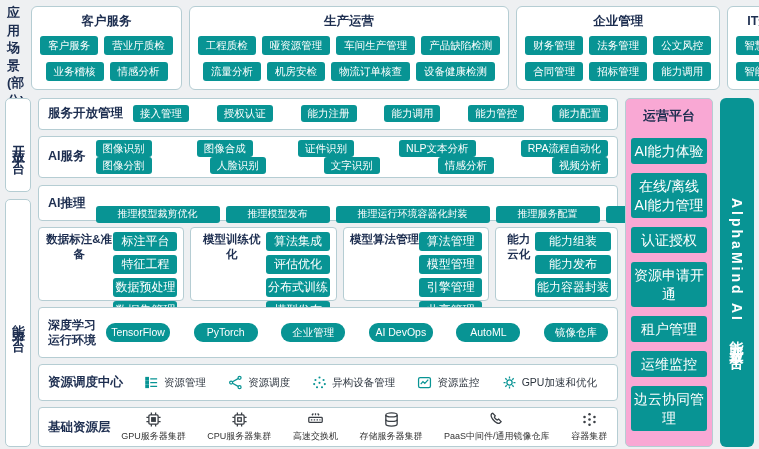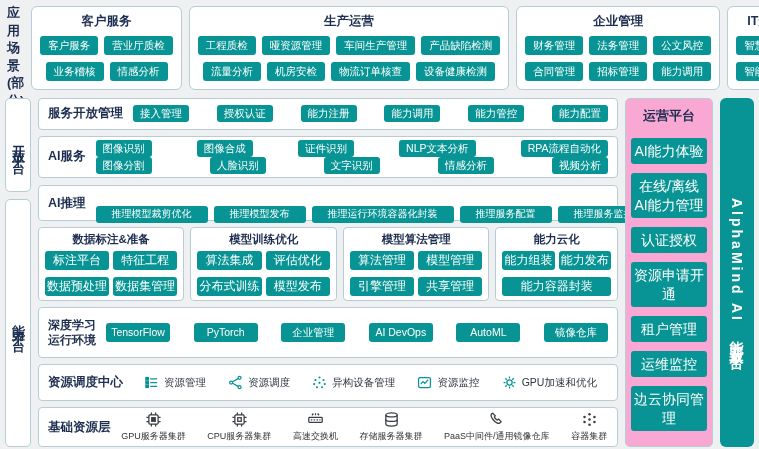--- a/index.html
+++ b/index.html
@@ -40,33 +40,33 @@
     display:flex;align-items:center;padding:3px 9px;gap:10px;}
   .row-label{font-weight:bold;font-size:12.5px;color:var(--dark-navy);white-space:nowrap;}
   .service-row{flex:1;}
   .ai-services-row{flex:1.45;}
   .spread{display:flex;flex:1;justify-content:space-between;align-items:center;gap:6px;min-width:0;}
   .spread .chip{padding:2px 7px;}
   .rows2{flex:1;display:flex;flex-direction:column;justify-content:center;}
 
   .cap-stack{flex:1;display:flex;flex-direction:column;gap:6px;}
   .inference-row{height:36px;}
-  .inference-row .chip{font-size:10px;padding:2px 16px;margin-top:23px;}
+  .inference-row .chip{font-size:10px;padding:2px 22px;margin-top:23px;}
 
   .subgrid{display:flex;gap:6px;height:74px;}
   .sub-box{background:#fff;border:1px solid var(--panel-border);border-radius:4px;
-    padding:4px 6px;display:flex;flex-direction:column;flex:1;min-width:0;}
+    padding:4px 6px;display:flex;flex-direction:row;flex:1;min-width:0;}
   .sub-box.narrow{flex:0.82;}
   .sub-title{font-weight:bold;font-size:11.5px;color:var(--dark-navy);text-align:center;margin-bottom:4px;}
   .sub-chips{display:flex;flex-wrap:wrap;gap:4px;flex:1;align-content:space-between;}
   .sub-chips .chip{flex:1 1 40%;font-size:12px;padding:2px 2px;}
 
   .dl-row{height:51px;}
   .dl-label{font-weight:bold;font-size:12px;color:var(--dark-navy);text-align:center;line-height:1.2;white-space:nowrap;}
-  .dl-row .chip{min-width:64px;padding:3px 4px;}
+  .dl-row .chip{min-width:64px;padding:3px 4px;border-radius:9px;}
 
   .res-row{height:37px;}
   .res-items{flex:1;display:flex;justify-content:space-around;align-items:center;min-width:0;}
   .res-item{display:flex;align-items:center;gap:5px;}
   .res-icon{color:var(--accent-teal);display:flex;align-items:center;}
   .res-label{font-size:10.5px;color:#2e3640;white-space:nowrap;}
 
   .base-row{flex:1;}
   .base-items{flex:1;display:flex;justify-content:space-around;align-items:center;gap:20px;min-width:0;}
   .base-item{display:flex;flex-direction:column;align-items:center;gap:2px;}

